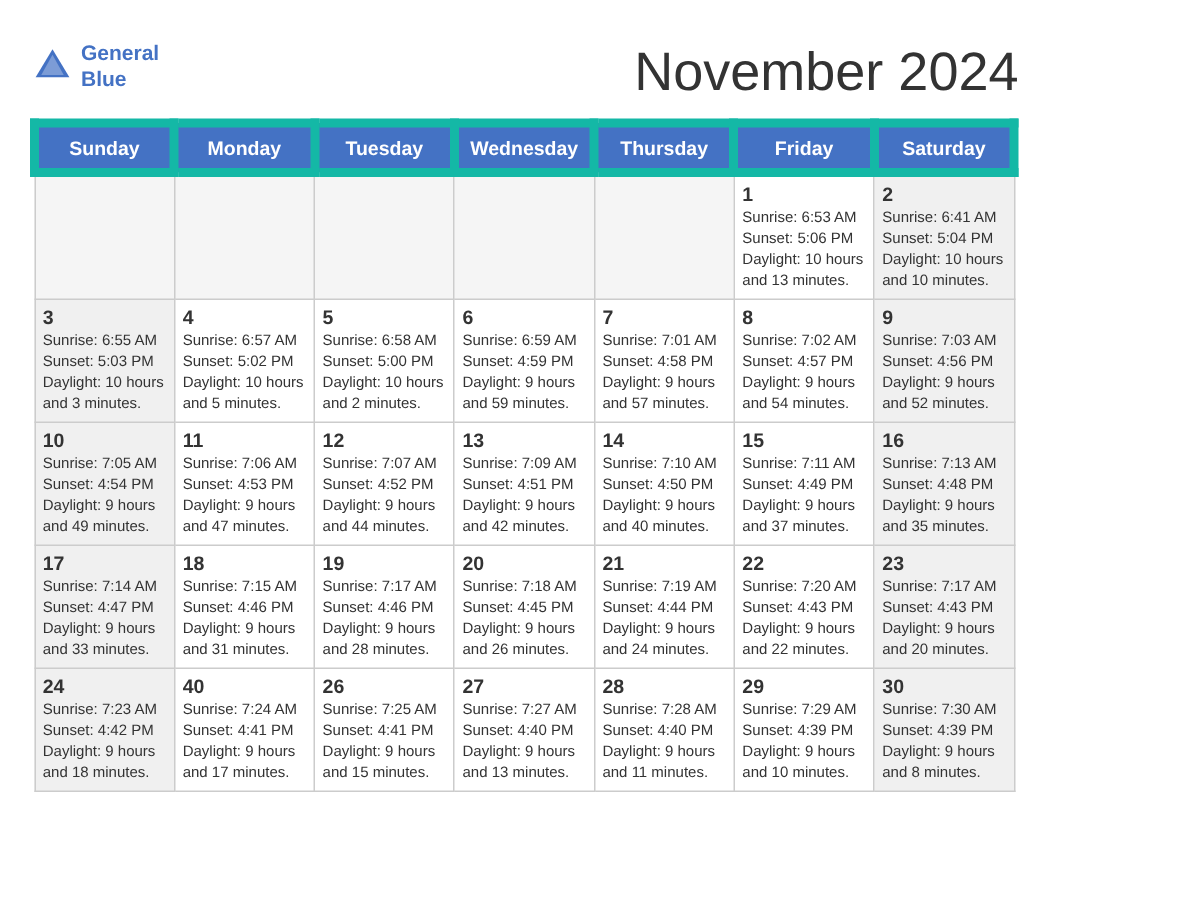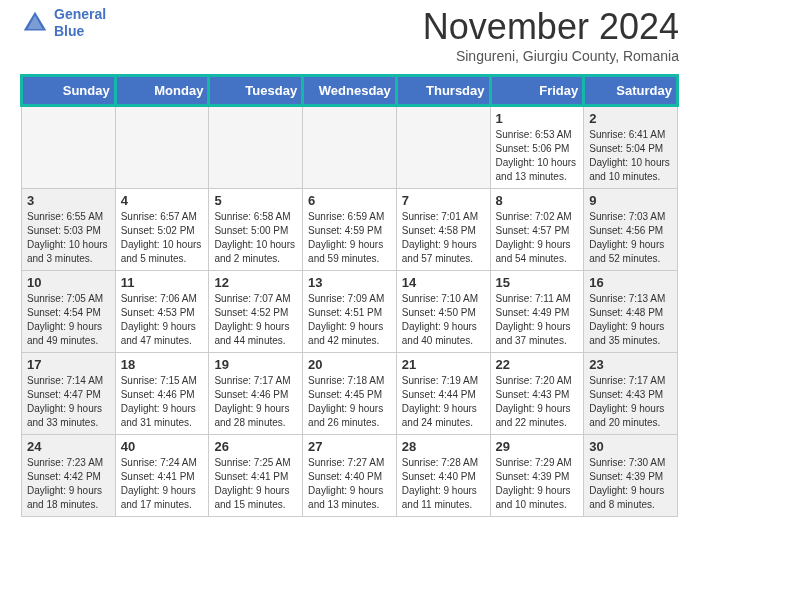--- a/index.html
+++ b/index.html
@@ -1,39 +1,39 @@
 <!DOCTYPE html>
 <html><head>
   <meta charset="utf-8">
   <style>
     * { box-sizing: border-box; margin: 0; padding: 0; }
     body { font-family: Arial, sans-serif; background: #fff; width: 792px; min-height: 612px; }
     
-    .page { width: 699px; padding: 6px 20px; }
+    .page { width: 699px; padding: 27px 20px; }
     
     .header { display: flex; justify-content: space-between; align-items: flex-start; margin-bottom: 10px; }
     
     .logo { display: flex; align-items: center; gap: 4px; }
     .logo-text { font-size: 14px; font-weight: bold; color: #333; line-height: 1.2; }
     .logo-text span { color: #4472C4; }
     .logo-icon { width: 30px; height: 30px; }
     
-    .title-block { text-align: right; }
+    .title-block { }
     .month-title { font-size: 36px; color: #333; font-weight: normal; }
     .location { font-size: 14px; color: #555; }
     
     .calendar { width: 100%; border-collapse: collapse; }
     
     .calendar th {
       background: #4472C4;
       color: white;
       padding: 6px 4px;
-      text-align: right;
+      text-align: center;
       font-size: 13px;
-      border: 3px solid #14b8a6;
+      border: 6px solid #14b8a6;
     }
     
     .calendar td {
       border: 1px solid #ccc;
       vertical-align: top;
       padding: 4px 5px;
       font-size: 10px;
       color: #333;
       width: calc(100%/7);
       height: 80px;
@@ -56,21 +56,20 @@
         <polygon points="20,5 35,30 5,30" fill="#4472C4"></polygon>
         <polygon points="20,10 30,28 10,28" fill="white" opacity="0.3"></polygon>
       </svg>
       <div class="logo-text">
         <div><span>General</span></div>
         <div><span>Blue</span></div>
       </div>
     </div>
     <div class="title-block">
       <div class="month-title">November 2024</div>
-      <div class="location">Singureni, Giurgiu County, Romania</div>
     </div>
   </div>
 
   <table class="calendar">
     <thead>
       <tr>
         <th>Sunday</th>
         <th>Monday</th>
         <th>Tuesday</th>
         <th>Wednesday</th>

